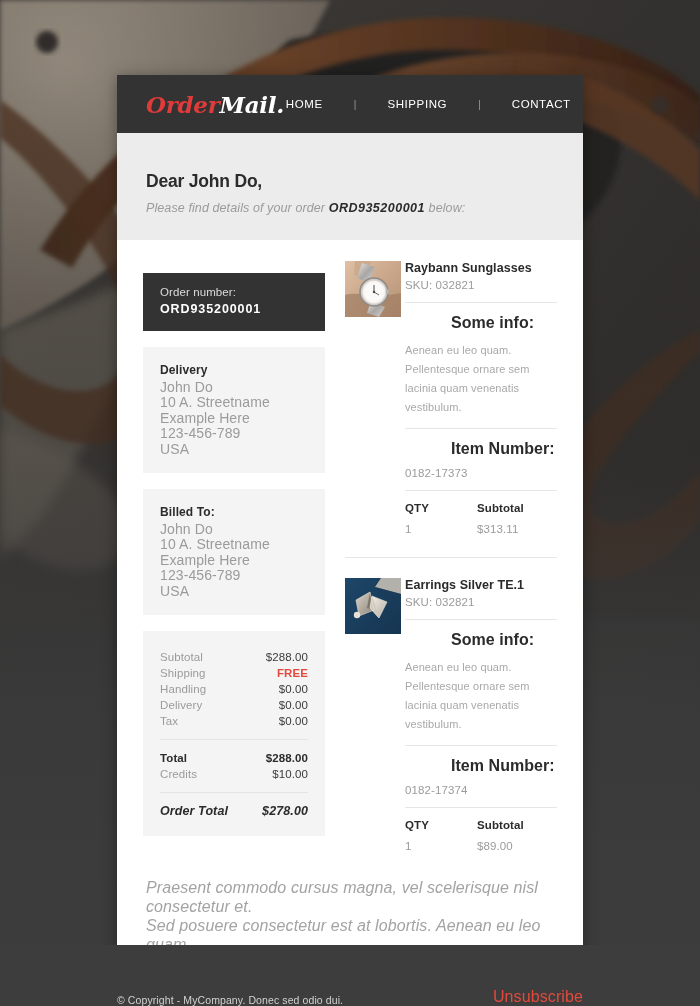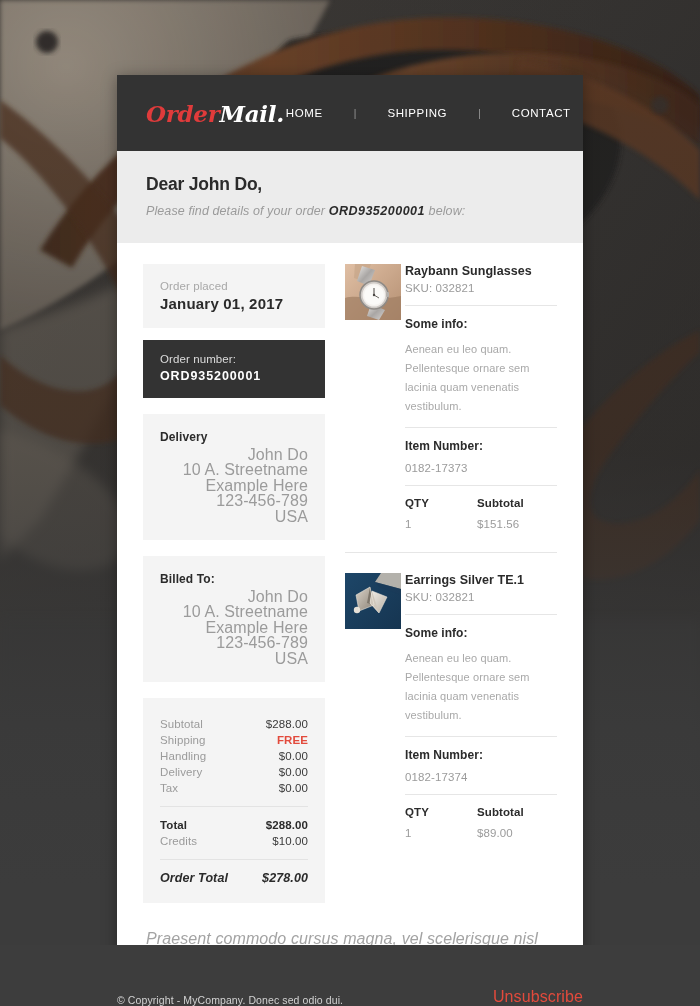--- a/index.html
+++ b/index.html
@@ -37,21 +37,21 @@
     left: 117px;
     top: 75px;
     width: 466px;
     z-index: 5;
     box-shadow: 0 2px 14px rgba(0,0,0,0.35);
   }
 
   
   .nav-bar {
     background: #333333;
-    height: 76px;
+    height: 58px;
     display: flex;
     align-items: center;
     justify-content: space-between;
     padding: 0 29px 0 29px;
   }
   .logo {
     font-family: "DejaVu Serif", serif;
     font-style: italic;
     font-weight: bold;
     font-size: 23px;
@@ -76,21 +76,21 @@
   }
   .nav-sep {
     color: #9a9a9a;
     font-size: 10px;
     padding: 0 17px;
   }
 
   
   .greeting {
     background: #ececec;
-    padding: 23px 29px 25px 29px;
+    padding: 38px 29px 25px 29px;
   }
   .greeting-title {
     font-size: 17.5px;
     font-weight: bold;
     color: #2b2b2b;
     letter-spacing: -0.2px;
     margin-bottom: 9px;
   }
   .greeting-sub {
     font-size: 12.5px;
@@ -155,25 +155,24 @@
   }
 
   .addr-title {
     font-size: 12px;
     font-weight: bold;
     color: #2b2b2b;
     margin-bottom: 3px;
     letter-spacing: 0.1px;
   }
   .addr-line {
-    font-size: 16px;
+    font-size: 14px;
     color: #9b9b9b;
     line-height: 15.4px;
     letter-spacing: 0.1px;
-    text-align: right;
   }
 
   
   .totals { padding: 18px 17px 17px 17px; }
   .t-row {
     display: flex;
     justify-content: space-between;
     font-size: 11.5px;
     line-height: 16px;
     letter-spacing: 0.1px;
@@ -221,25 +220,26 @@
   .p-sku {
     font-size: 11.5px;
     color: #9b9b9b;
     letter-spacing: 0.1px;
   }
   .p-div {
     border-top: 1px solid #e6e6e6;
     margin: 11px 0 11px 0;
   }
   .p-head {
-    font-size: 12px;
+    font-size: 16px;
     font-weight: bold;
     color: #2b2b2b;
     margin-bottom: 9px;
     letter-spacing: 0.05px;
+    margin-left: 46px;
   }
   .p-desc {
     font-size: 11px;
     color: #a9a9a9;
     line-height: 19px;
     letter-spacing: 0.1px;
   }
   .p-val {
     font-size: 11.5px;
     color: #9b9b9b;
@@ -377,24 +377,20 @@
 
   <div class="greeting">
     <div class="greeting-title">Dear John Do,</div>
     <div class="greeting-sub"><span>Please find details of your order </span><b>ORD935200001</b><span> below:</span></div>
   </div>
 
   <div class="card-body">
 
     <div class="col-left">
 
-      <div class="box-gray">
-        <div class="lbl-muted">Order placed</div>
-        <div class="val-strong">January 01, 2017</div>
-      </div>
 
       <div class="spacer-12"></div>
 
       <div class="box-dark">
         <div class="order-num-lbl">Order number:</div>
         <div class="order-num-val">ORD935200001</div>
       </div>
 
       <div class="spacer-16"></div>
 
@@ -503,21 +499,21 @@
           <div class="p-head">Item Number:</div>
           <div class="p-val">0182-17373</div>
           <div class="p-div"></div>
           <div class="qty-grid">
             <div class="qty-col">
               <div class="qty-head">QTY</div>
               <div class="qty-val">1</div>
             </div>
             <div class="qty-col">
               <div class="qty-head">Subtotal</div>
-              <div class="qty-val">$151.56</div>
+              <div class="qty-val">$313.11</div>
             </div>
           </div>
         </div>
       </div>
 
       <div class="product-sep"></div>
 
       <div class="product">
         <div class="thumb">
           <svg viewBox="0 0 56 56">

